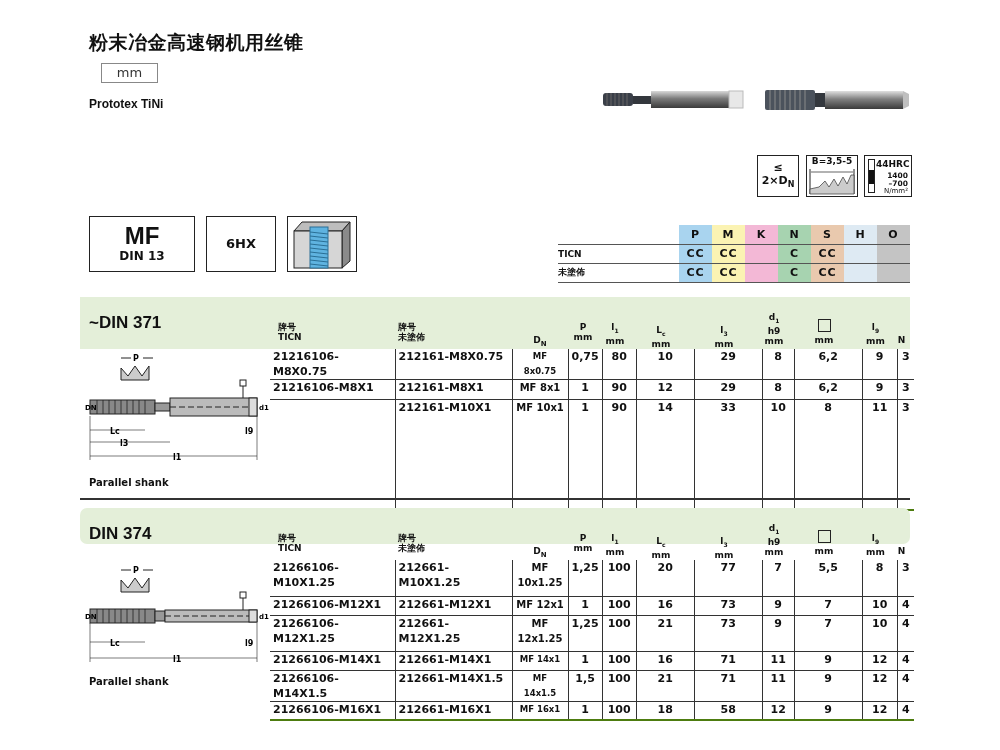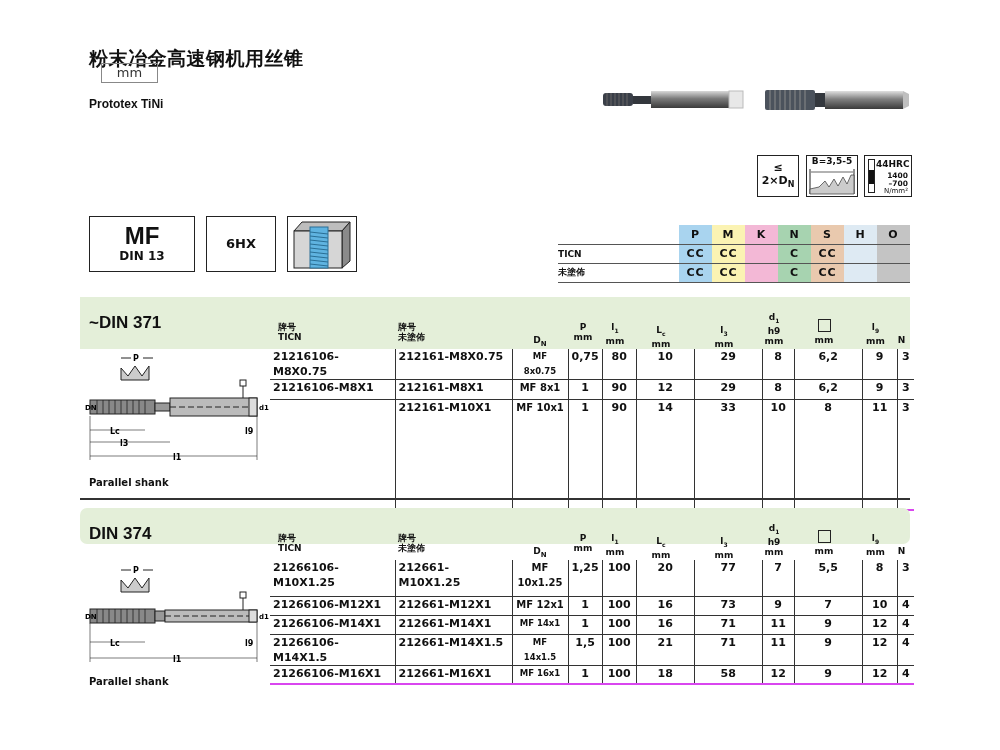--- a/index.html
+++ b/index.html
@@ -1,18 +1,18 @@
 <!DOCTYPE html>
 <html><head>
 <meta charset="utf-8">
 <style>
   * { box-sizing: border-box; margin: 0; padding: 0; }
   body { width: 1000px; height: 750px; background: #fff; font-family: "DejaVu Sans", "Liberation Sans", sans-serif; color: #111; position: relative; overflow: hidden; }
   .abs { position: absolute; }
-  .title { left: 89px; top: 30px; font-size: 19px; font-weight: bold; letter-spacing: 0.5px; margin-top: 16px; }
+  .title { left: 89px; top: 30px; font-size: 19px; font-weight: bold; letter-spacing: 0.5px; }
   .unit-box { left: 101px; top: 63px; width: 57px; height: 20px; border: 1px solid #888; font-size: 13px; text-align: center; line-height: 18px; color: #333; }
   .product { left: 89px; top: 97px; font-size: 12px; font-weight: bold; font-family: "Liberation Sans", sans-serif; }
   .icon-box { border: 1px solid #222; background: #fff; }
   .mf-box { left: 89px; top: 216px; width: 106px; height: 56px; border: 1px solid #222; text-align: center; }
   .mf-box .big { font-size: 24px; font-weight: bold; font-family: "Liberation Sans", sans-serif; margin-top: 6px; line-height: 26px; }
   .mf-box .small { font-size: 12px; font-weight: bold; }
   .hx-box { left: 206px; top: 216px; width: 70px; height: 56px; border: 1px solid #222; text-align: center; line-height: 54px; font-size: 13px; font-weight: bold; }
   .hole-box { left: 287px; top: 216px; width: 70px; height: 56px; border: 1px solid #222; }
   .mat-table { left: 558px; top: 225px; border-collapse: collapse; font-size: 10px; font-weight: bold; }
   .mat-table td { height: 19px; text-align: center; padding: 0; }
@@ -23,21 +23,21 @@
   .section-head { left: 80px; width: 830px; background: #e4efd9; }
   .sec-title { font-size: 17px; font-weight: bold; font-family: "Liberation Sans", sans-serif; position: absolute; left: 9px; }
   .hdr { position: absolute; font-size: 9px; font-weight: bold; text-align: center; line-height: 10px; }
   .hdr.left { text-align: left; }
   table.data { position: absolute; left: 270px; border-collapse: collapse; font-size: 11px; font-weight: bold; }
   table.data td { border-left: 1px solid #333; border-bottom: 1px solid #333; padding: 0 3px; vertical-align: top; line-height: 15px; text-align: center; }
   table.data td:first-child { border-left: none; text-align: left; }
   table.data td.col2 { text-align: left; }
   table.data td.dn { font-size: 10px; }
   table.data td.dn.small { font-size: 8.5px; }
-  table.data tr.last td { border-bottom: 2px solid #d946ef; }
+  table.data tr.last td { border-bottom: 2px solid #4d7c0f; }
   .shank-label { font-size: 10px; font-weight: bold; position: absolute; left: 89px; }
   .bottom-line { position: absolute; left: 80px; width: 830px; height: 0; border-bottom: 2px solid #333; }
 </style>
 </head>
 <body>
 
 <div class="abs title">粉末冶金高速钢机用丝锥</div>
 <div class="abs unit-box">mm</div>
 <div class="abs product">Prototex   TiNi</div>
 
@@ -401,20 +401,33 @@
     <td class="dn">MF 12x1</td>
     <td>1</td>
     <td>100</td>
     <td>16</td>
     <td>73</td>
     <td>9</td>
     <td>7</td>
     <td>10</td>
     <td>4</td>
   </tr>
+  <tr style="height:36px;">
+    <td>21266106-M12X1.25</td>
+    <td class="col2">212661-M12X1.25</td>
+    <td class="dn">MF 12x1.25</td>
+    <td>1,25</td>
+    <td>100</td>
+    <td>21</td>
+    <td>73</td>
+    <td>9</td>
+    <td>7</td>
+    <td>10</td>
+    <td>4</td>
+  </tr>
   <tr style="height:19px;">
     <td>21266106-M14X1</td>
     <td class="col2">212661-M14X1</td>
     <td class="dn small">MF 14x1</td>
     <td>1</td>
     <td>100</td>
     <td>16</td>
     <td>71</td>
     <td>11</td>
     <td>9</td>

